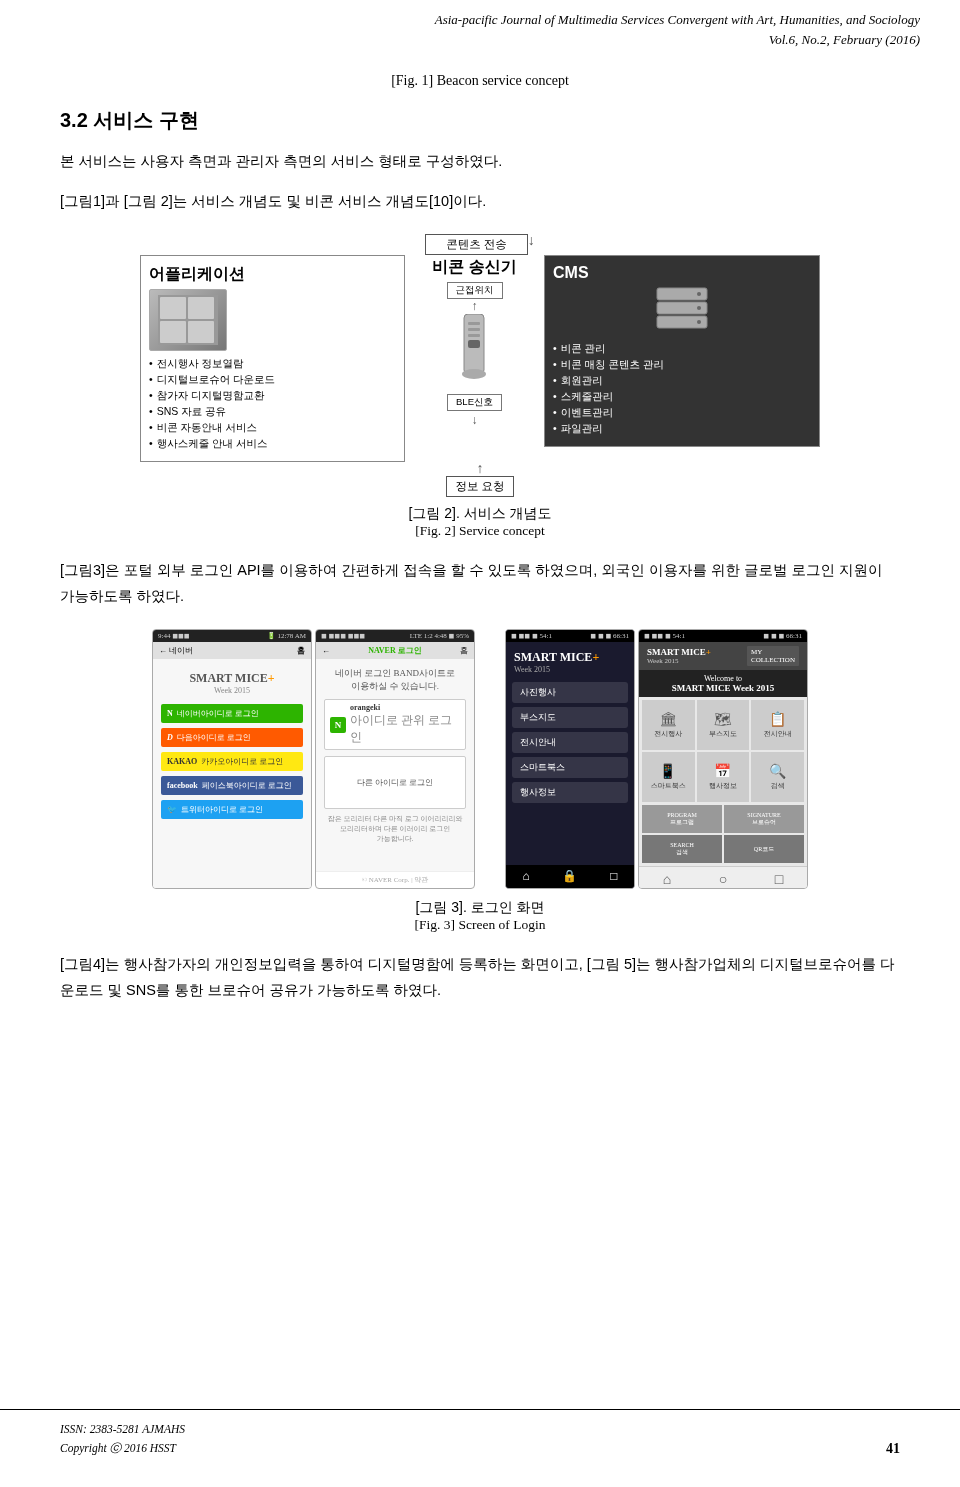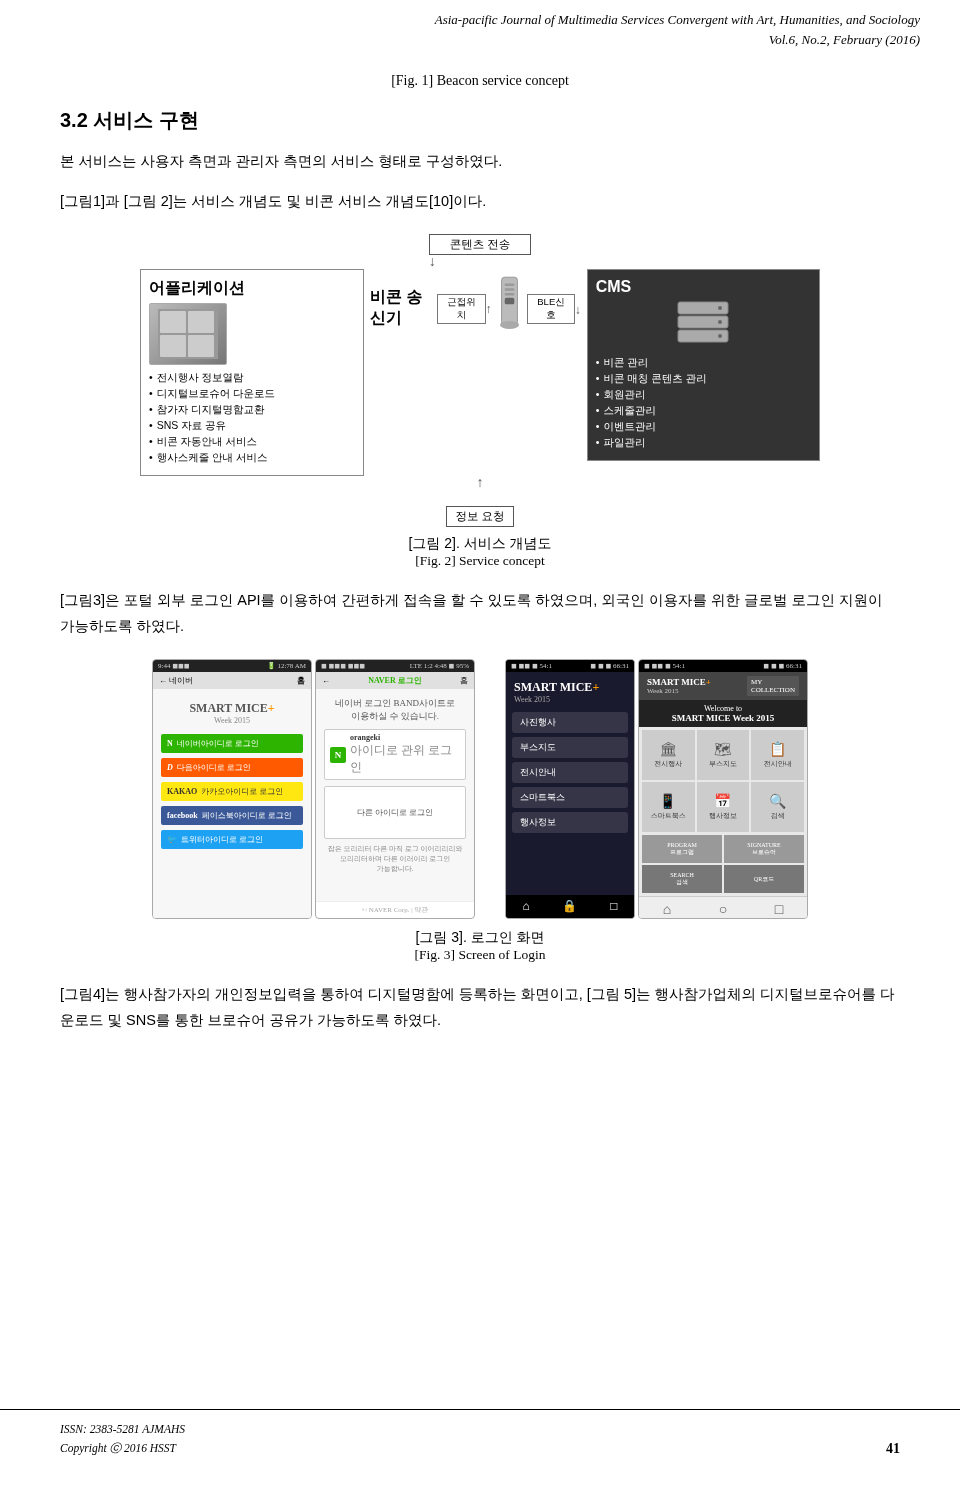--- a/index.html
+++ b/index.html
@@ -339,21 +339,21 @@
       font-family: 'Malgun Gothic', sans-serif;
       background: #fff;
       margin-bottom: 0;
     }
     .bottom-label-box {
       border: 1px solid #555;
       padding: 2px 8px;
       font-size: 11.5px;
       font-family: 'Malgun Gothic', sans-serif;
       background: #fff;
-      margin-top: 16px;
+      margin-top: 0;
     }
     .badge-small {
       border: 1px solid #777;
       padding: 1px 8px;
       font-size: 9.5px;
       font-family: 'Malgun Gothic', sans-serif;
       background: #fff;
       text-align: center;
     }
   </style>
@@ -373,21 +373,21 @@
 
   <div class="body-text-korean">본 서비스는 사용자 측면과 관리자 측면의 서비스 형태로 구성하였다.</div>
 
   <div class="body-text-korean">[그림1]과 [그림 2]는 서비스 개념도 및 비콘 서비스 개념도[10]이다.</div>
 
   <div class="diagram-container">
     <div class="diagram-wrapper">
 
       <div style="display:flex; align-items:center; margin-bottom:0; width:680px;">
         <div style="flex:1;"></div>
-        <div style="display:flex; flex-direction:column; align-items:flex-start;">
+        <div style="display:flex; flex-direction:row; align-items:flex-start;">
           <div class="top-label-box">콘텐츠 전송</div>
           <div style="font-size:14px; color:#555; line-height:1;">↓</div>
         </div>
         <div style="flex:1;"></div>
       </div>
 
       <div class="diagram-main-row">
 
         <div style="width:265px; border:1.5px solid #888; background:#fff; padding:8px;">
           <div class="col-title">어플리케이션</div>
@@ -419,21 +419,21 @@
               <span>SNS 자료 공유</span>
             </div>
           <div class="diagram-bullet">
               <span>비콘 자동안내 서비스</span>
             </div>
           <div class="diagram-bullet">
               <span>행사스케줄 안내 서비스</span>
             </div>
         </div>
 
-        <div style="display:flex; align-items:center; justify-content:flex-start; padding: 0 6px; min-width:130px;">
+        <div style="display:flex; flex-direction:column; align-items:center; justify-content:flex-start; padding: 0 6px; min-width:130px;">
           <div class="col-title" style="margin-top:2px;">비콘 송신기</div>
 
           <div class="badge-small">근접위치</div>
           <div style="font-size:12px; color:#555;">↑</div>
 
           <svg width="45" height="80" viewBox="0 0 45 80">
             <rect x="12" y="0" width="20" height="60" rx="4" fill="#bbb" stroke="#888" stroke-width="1"></rect>
             <ellipse cx="22" cy="60" rx="12" ry="5" fill="#aaa"></ellipse>
             <rect x="16" y="8" width="12" height="3" rx="1" fill="#999"></rect>
             <rect x="16" y="14" width="12" height="3" rx="1" fill="#999"></rect>

